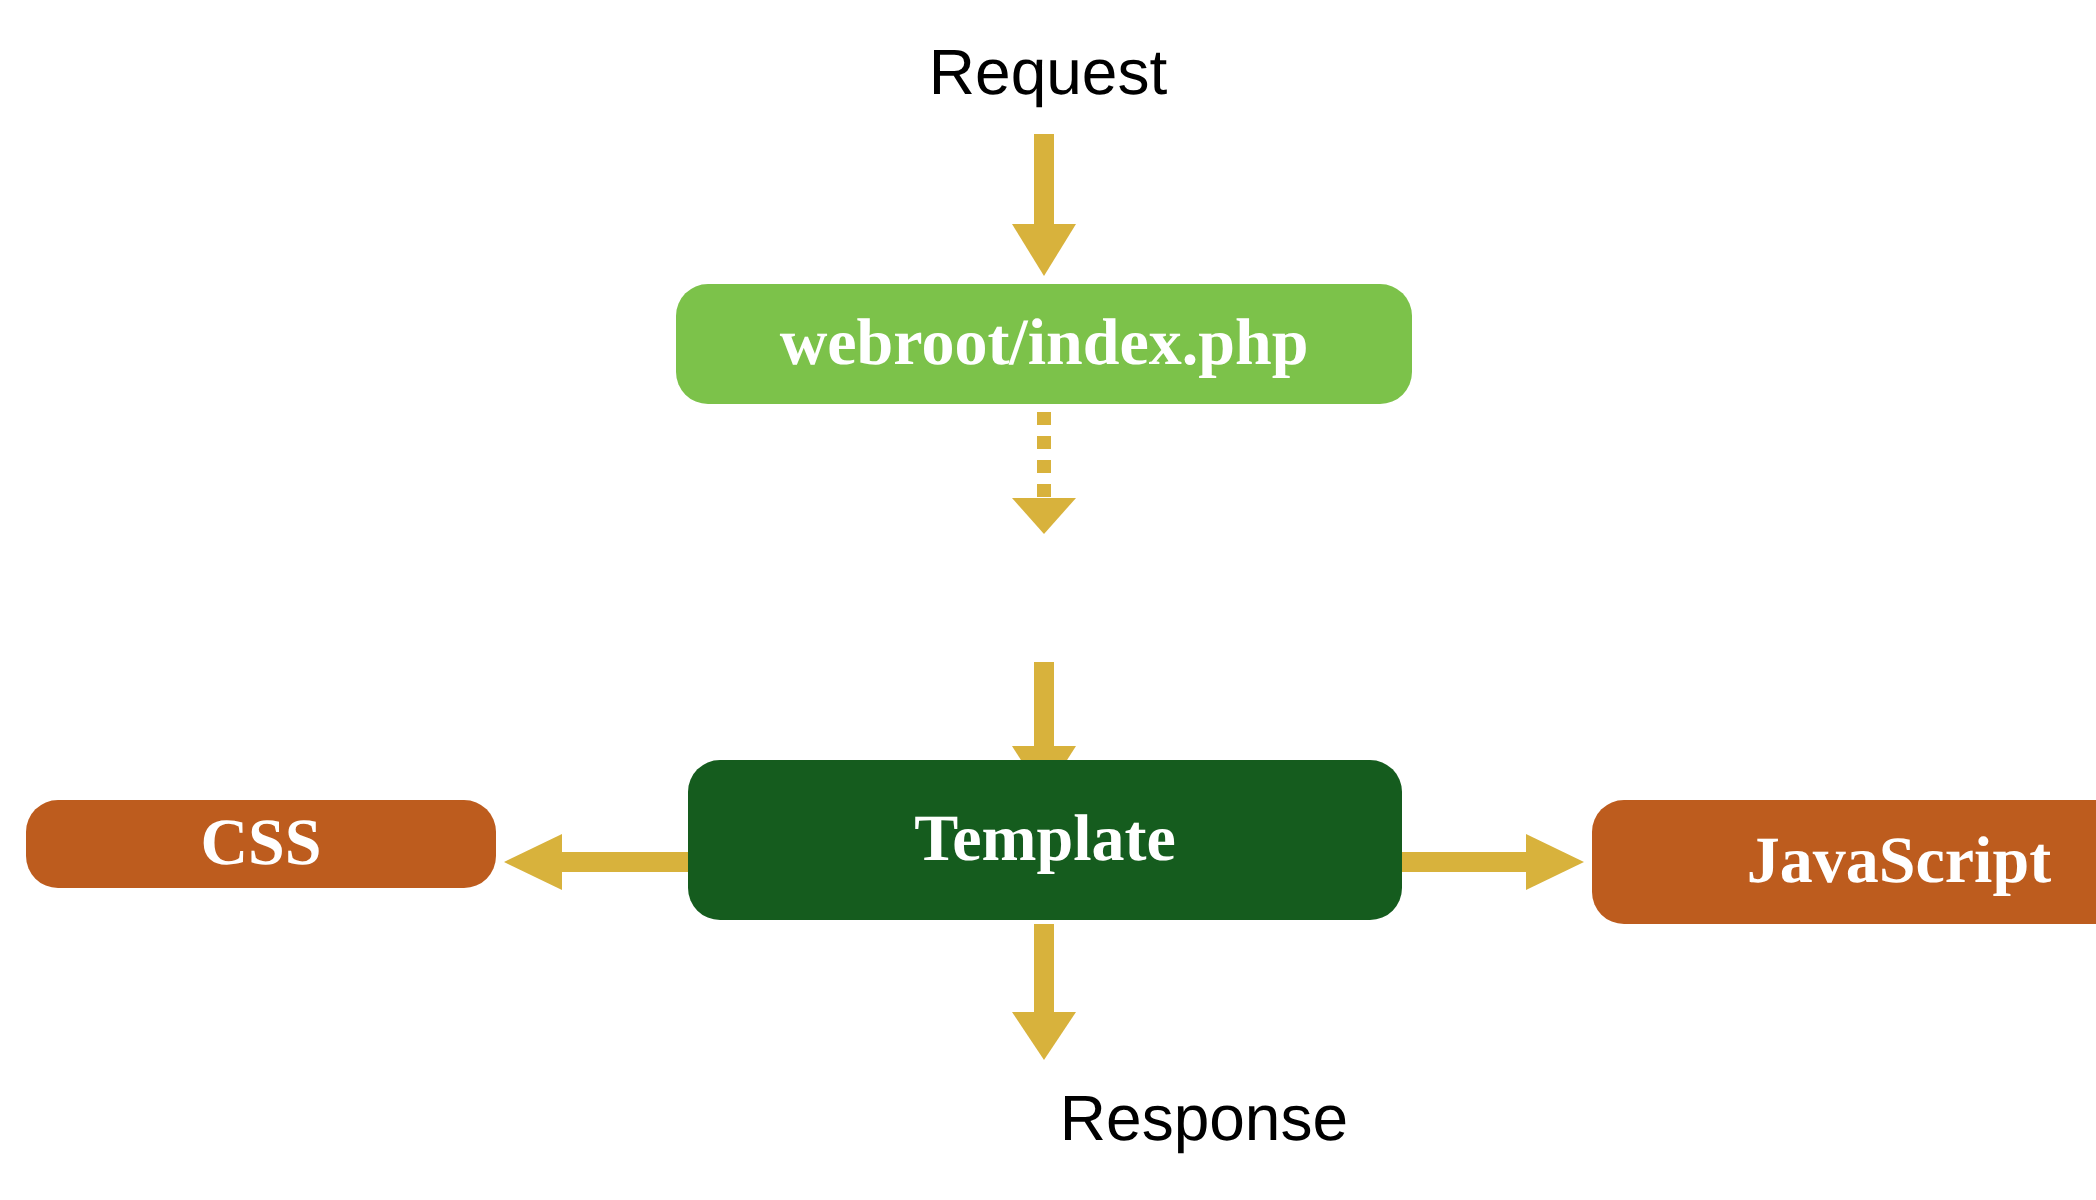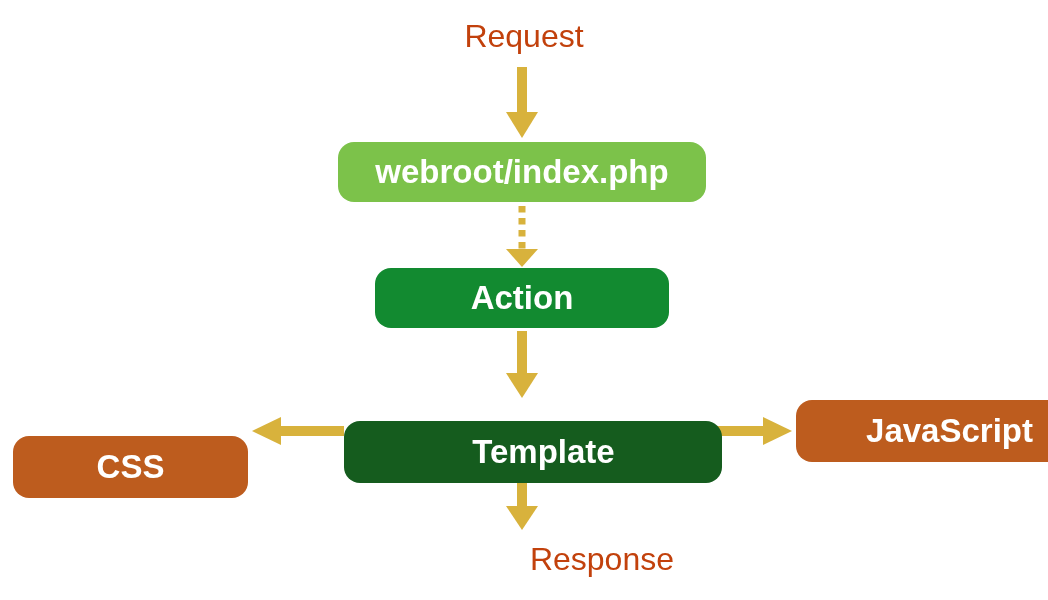--- a/index.html
+++ b/index.html
@@ -13,39 +13,40 @@
   }
   .arrows { position: absolute; left: 0; top: 0; }
   .arrows rect, .arrows polygon { fill: #d8b23c; }
   .arrows line { stroke: #d8b23c; }
   .flow-text {
     position: absolute;
     width: 300px;
     text-align: center;
     font-size: 32px;
     line-height: 40px;
-    color: #c2410c;
+    color: #000000;
   }
   .pos-request  { left: 374px; top: 16px; }
   .pos-response { left: 374px; top: 539px; text-align: right; }
   .node {
     position: absolute;
     display: flex;
     align-items: center;
     justify-content: center;
     color: #ffffff;
     font-weight: 700;
     font-size: 33px;
     border-radius: 16px;
     white-space: nowrap;
+    font-family: Liberation Serif, serif;
   }
   .pos-webroot    { left: 338px; top: 142px; width: 368px; height: 60px; background: #7cc24a; }
   .pos-action     { left: 375px; top: 268px; width: 294px; height: 60px; background: #128a30; }
-  .pos-template   { left: 344px; top: 421px; width: 357px; height: 62px; background: #155c1e; padding-left: 21px; }
-  .pos-css        { left: 13px;  top: 400px; width: 235px; height: 62px; background: #bd5c1e; margin-top: 36px; }
+  .pos-template   { left: 344px; top: 380px; width: 357px; height: 80px; background: #155c1e; }
+  .pos-css        { left: 13px;  top: 400px; width: 235px; height: 44px; background: #bd5c1e; }
   .pos-javascript { left: 796px; top: 400px; width: 235px; height: 62px; background: #bd5c1e; padding-left: 36px; }
 </style>
 </head>
 <body>
 
 <div class="canvas">
 
   <svg class="arrows" width="1048" height="600" viewBox="0 0 1048 600" aria-hidden="true">
 
     <g>
@@ -76,21 +77,20 @@
     <g>
       <rect x="517" y="462" width="10" height="45"></rect>
       <polygon points="506,506 538,506 522,530"></polygon>
     </g>
   </svg>
 
   <div class="flow-text pos-request">Request</div>
 
   <div class="node pos-webroot">webroot/index.php</div>
 
-  <div class="node pos-action">Action</div>
 
   <div class="node pos-template">Template</div>
 
   <div class="node pos-css">CSS</div>
 
   <div class="node pos-javascript">JavaScript</div>
 
   <div class="flow-text pos-response">Response</div>
 
 </div>

